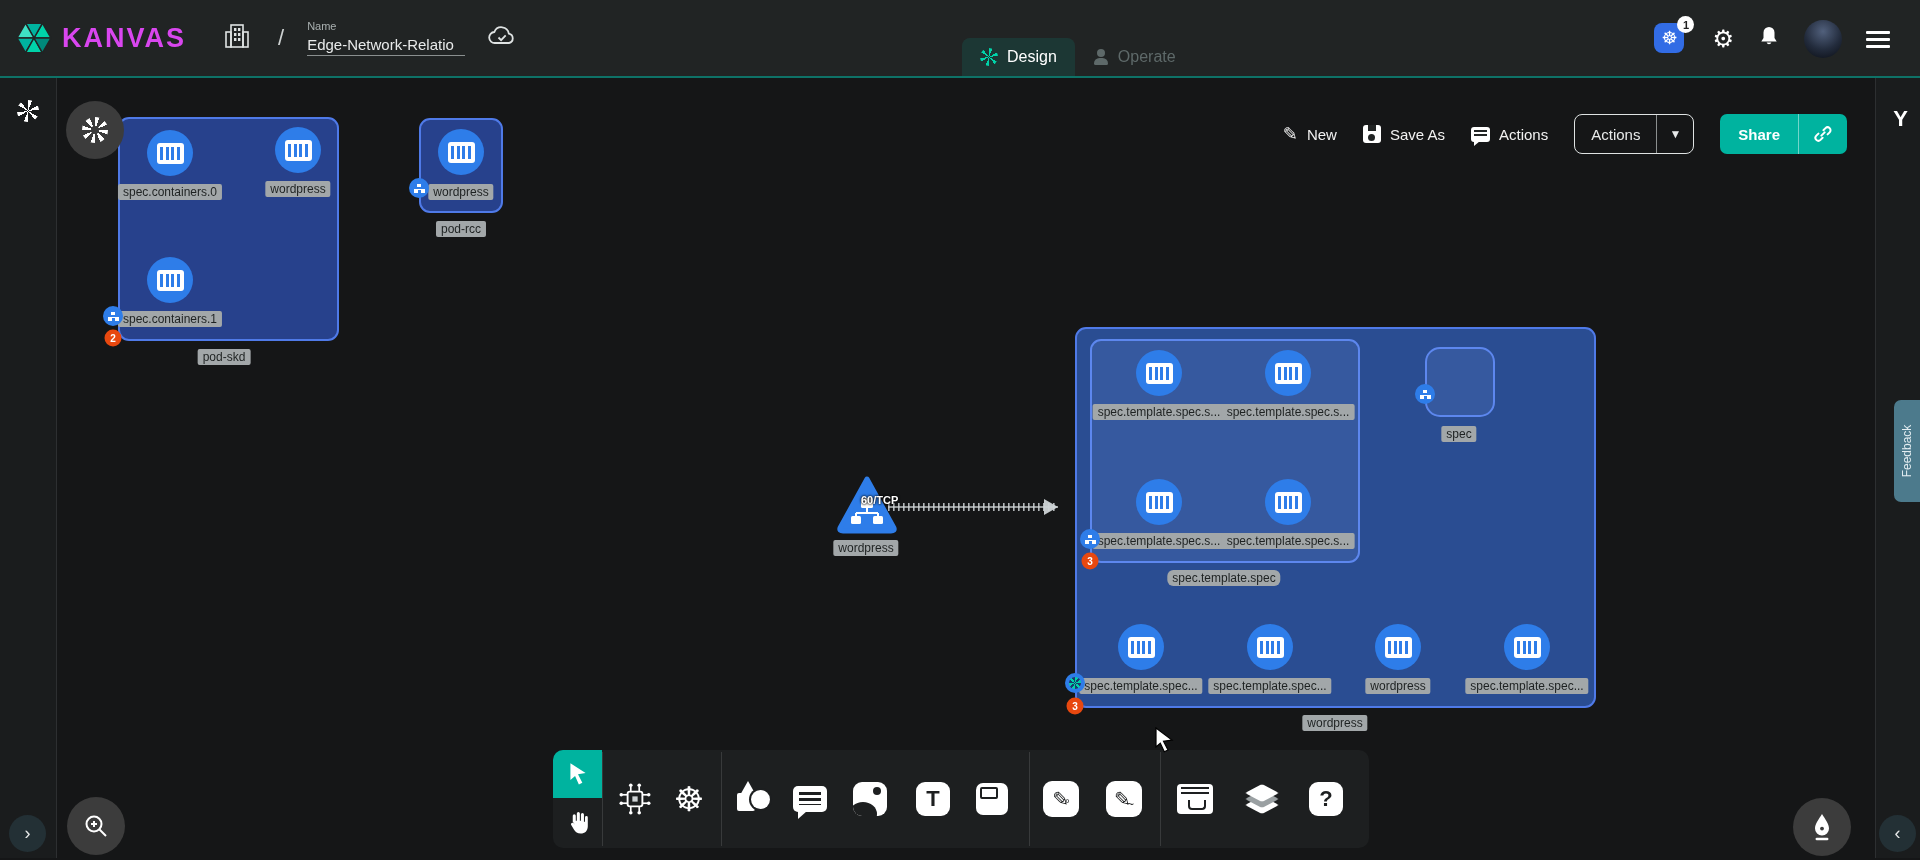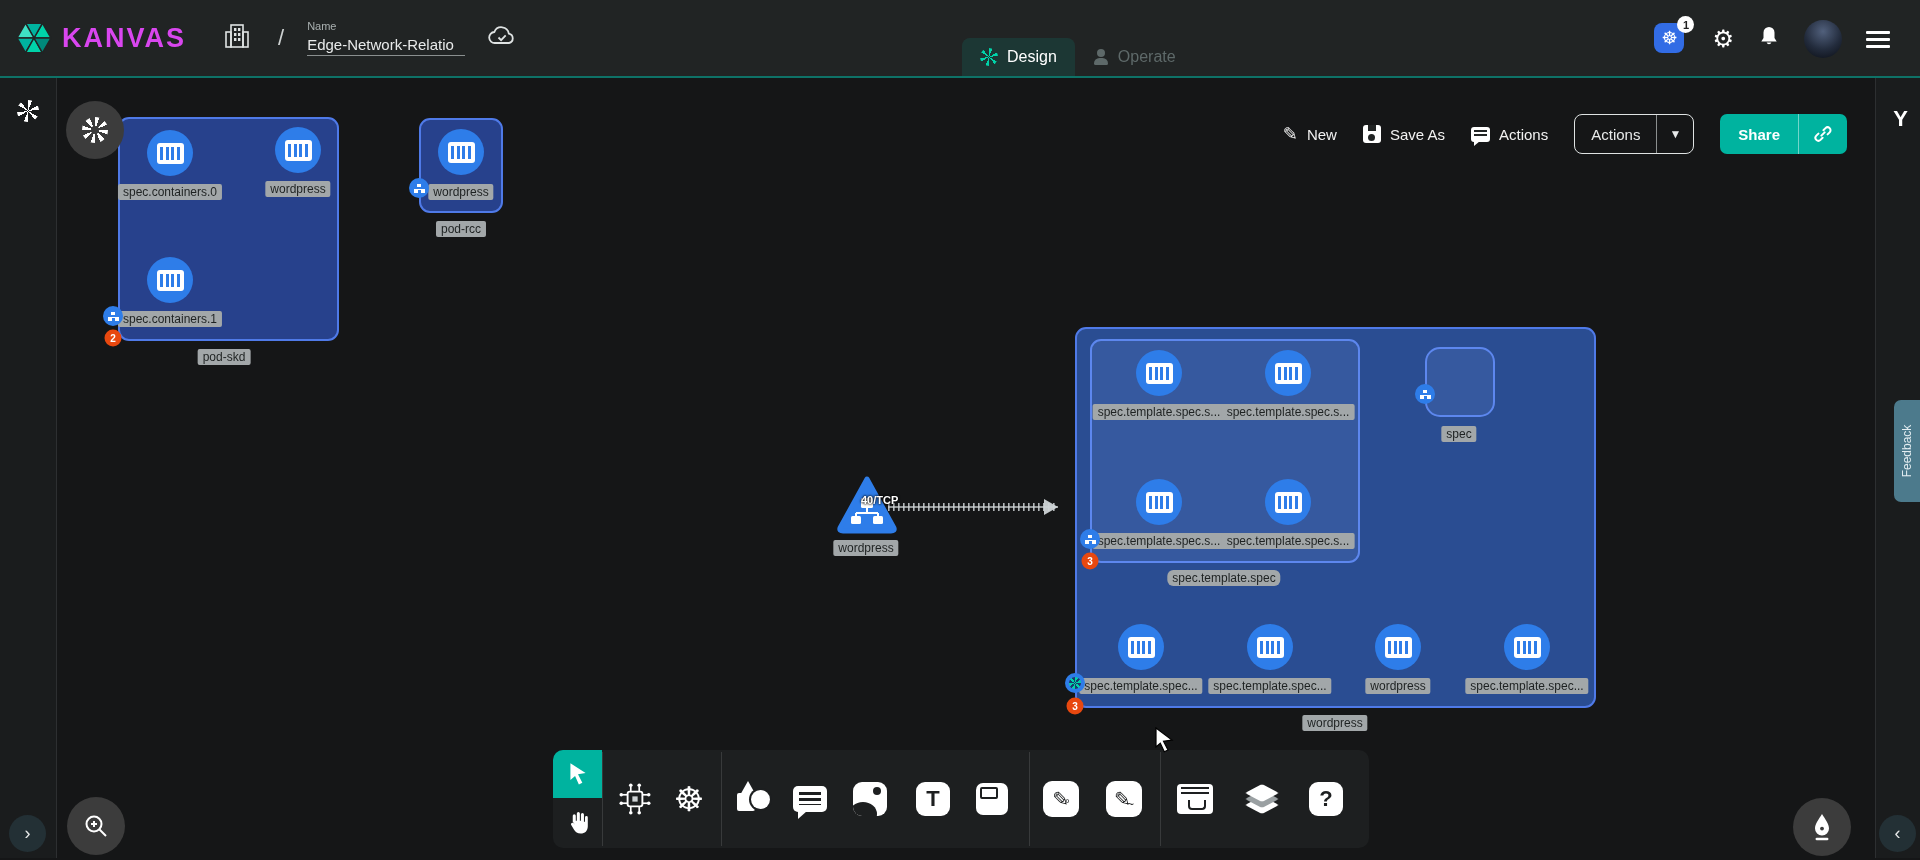--- a/index.html
+++ b/index.html
@@ -369,21 +369,21 @@
   <div class="badge-blue" style="left:419px; top:110px;">
     <span class="netglyph"></span>
   </div>
   <div class="chip" style="left:461px; top:143px;">pod-rcc</div>
 
   <svg style="position:absolute; left:0; top:0; z-index:9;" width="1920" height="780">
     <line x1="888" y1="429" x2="1058" y2="429" stroke="#cfd4d6" stroke-width="8" stroke-dasharray="1.6 3.4" opacity="0.85"></line>
     <line x1="888" y1="429" x2="1058" y2="429" stroke="#cfd4d6" stroke-width="1.4" opacity="0.9"></line>
     <polygon points="1058,429 1044,421 1044,437" fill="#cfd4d6" opacity="0.95"></polygon>
   </svg>
-  <div class="edge-label" style="left:861px; top:416px;">40/TCP</div>
+  <div class="edge-label" style="left:861px; top:416px;">60/TCP</div>
   <div class="tri-node" style="left:836px; top:398px;">
     <svg width="62" height="58" viewBox="0 0 62 58">
       <path d="M31 3 L58 52 Q59 55 55 55 L7 55 Q3 55 4 52 Z" fill="#2e7de9" stroke="#2e7de9" stroke-width="5" stroke-linejoin="round"></path>
       <g>
         <rect x="25" y="22" width="12" height="10" rx="1.5" fill="#fff"></rect>
         <line x1="31" y1="32" x2="31" y2="37" stroke="#fff" stroke-width="2"></line>
         <line x1="20" y1="37" x2="42" y2="37" stroke="#fff" stroke-width="2"></line>
         <line x1="20" y1="37" x2="20" y2="40" stroke="#fff" stroke-width="2"></line>
         <line x1="42" y1="37" x2="42" y2="40" stroke="#fff" stroke-width="2"></line>
         <rect x="15" y="40" width="10" height="8" rx="1.5" fill="#fff"></rect>

